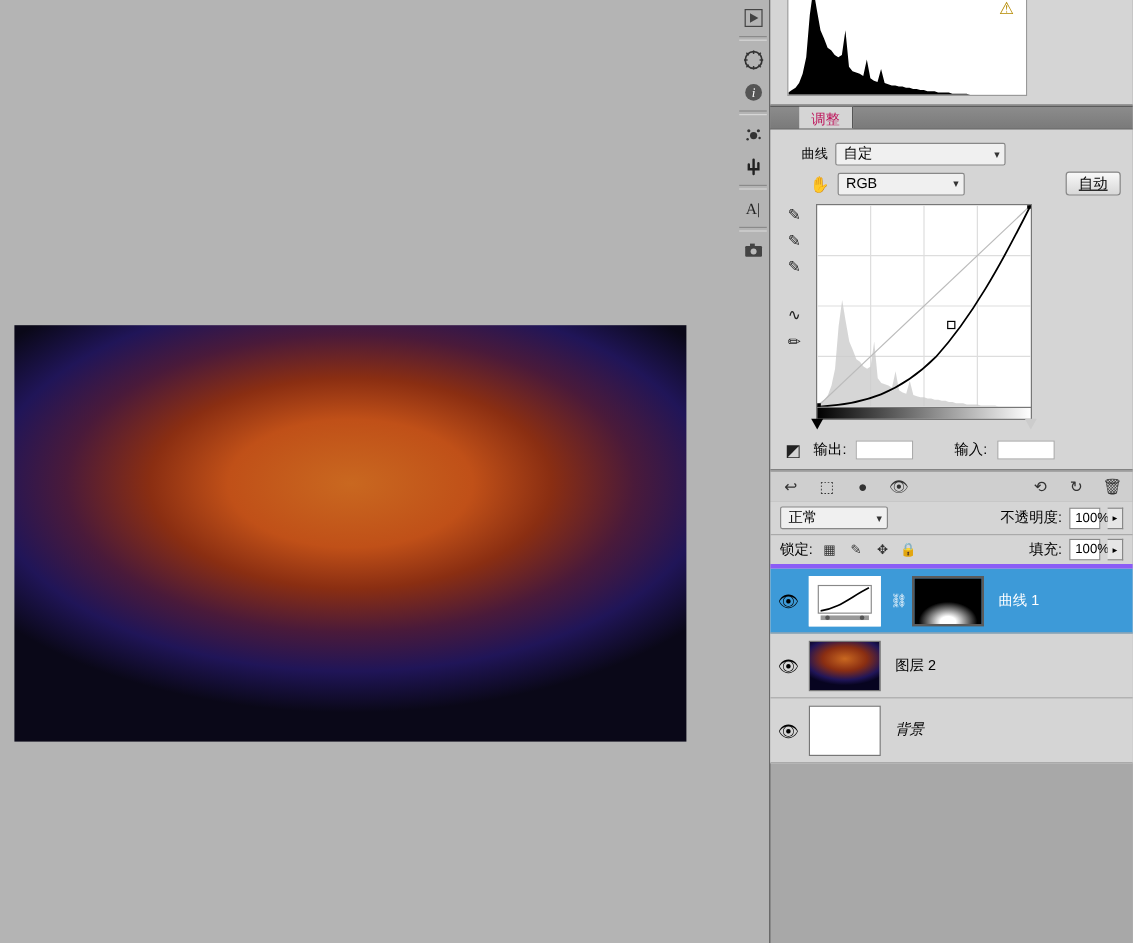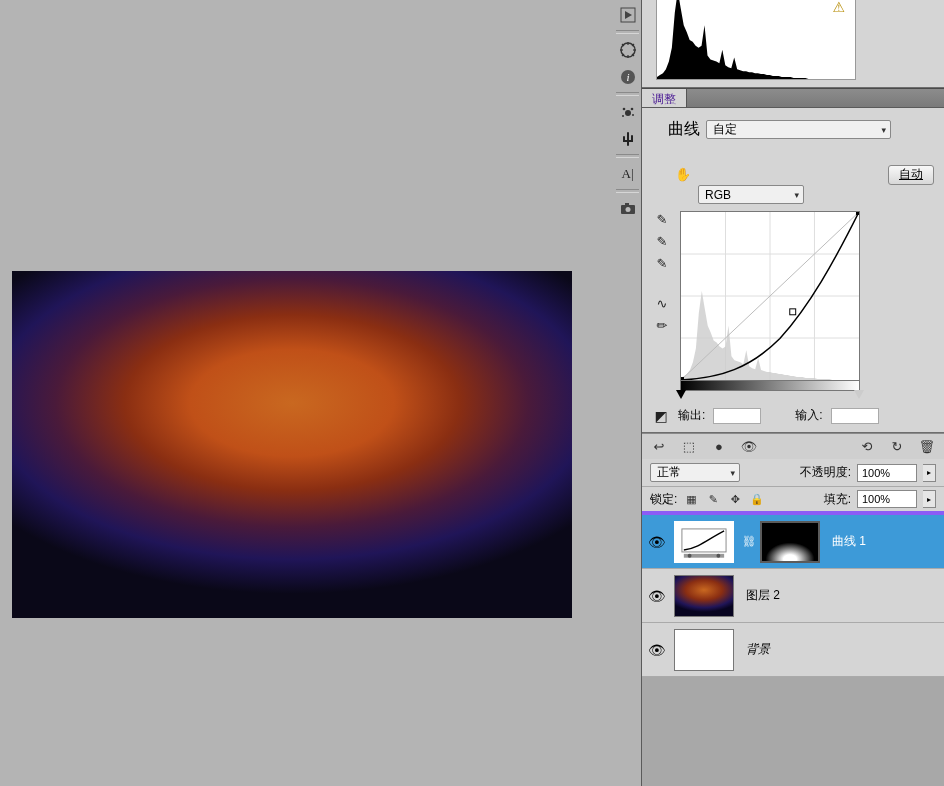--- a/index.html
+++ b/index.html
@@ -21,30 +21,30 @@
 
   
   .histogram-panel { height: 88px; background: #d5d5d5; border-bottom: 1px solid #6e6e6e; position: relative; }
   .histogram-box { position: absolute; left: 14px; top: -10px; width: 200px; height: 90px; background: #fff; border: 1px solid #999; }
   .hist-svg { position: absolute; left: 0; bottom: 0; width: 100%; height: 100%; }
   .warn-tri { position: absolute; right: 10px; top: 8px; font-size: 14px; color: #b58a00; }
 
   
   .tabstrip { height: 20px; background: linear-gradient(#8c8c8c,#7a7a7a); border-top: 1px solid #4a4a4a; border-bottom: 1px solid #5a5a5a; display: flex; }
   .tab { padding: 2px 10px; font-size: 12px; color: #ddd; cursor: pointer; border-right: 1px solid #555; }
-  .tab.active { background: #d5d5d5; color: #4c1d95; }
+  .tab.active { background: #d5d5d5; color: #be185d; margin-left: 24px; }
 
   
   .adjustments { background: #d5d5d5; padding: 6px 10px 8px 10px; border-bottom: 1px solid #6e6e6e; }
   .row { display: flex; align-items: center; gap: 6px; margin: 5px 0; }
-  .lbl { font-size: 16px; padding-left: 16px; }
+  .lbl { font-size: 11px; padding-left: 16px; }
   .combo { background: #f0f0f0; border: 1px solid #888; height: 19px; display: flex; align-items: center; padding: 0 6px; position: relative; border-radius: 2px; }
   .combo::after { content: "▾"; position: absolute; right: 4px; font-size: 9px; color: #333; }
-  .combo.wide { width: 185px; }
-  .combo.mid { width: 106px; margin-top: 40px; }
+  .combo.wide { width: 142px; }
+  .combo.mid { width: 106px; }
   .btn { background: linear-gradient(#f8f8f8,#d8d8d8); border: 1px solid #888; border-radius: 3px; height: 20px; padding: 0 10px; font-size: 12px; display: flex; align-items: center; cursor: pointer; text-decoration: underline; }
 
   .adj-main { display: flex; gap: 8px; }
   .adj-tools { width: 20px; display: flex; flex-direction: column; gap: 6px; align-items: center; padding-top: 2px; }
   .adj-tool { width: 18px; height: 16px; display: flex; align-items: center; justify-content: center; font-size: 13px; color: #222; cursor: pointer; }
 
   .curve-box { width: 180px; height: 170px; background: #fff; border: 1px solid #777; position: relative; margin-top: 2px; }
   .blackwhite-ramp { height: 10px; background: linear-gradient(to right, #000, #fff); border: 1px solid #777; border-top: 0; position: relative; width: 180px; }
   .slider-tri { position: absolute; bottom: -9px; width: 0; height: 0; border-left: 5px solid transparent; border-right: 5px solid transparent; }
   .slider-black { left: -5px; border-top: 9px solid #000; }
@@ -52,21 +52,21 @@
 
   .io-row { display: flex; align-items: center; gap: 8px; margin-top: 16px; font-size: 12px; }
   .io-field { width: 48px; height: 16px; border: 1px solid #aaa; background: #fff; }
 
   .adj-bottom { display: flex; align-items: center; gap: 12px; height: 26px; border-top: 1px solid #8a8a8a; background: #cfcfcf; padding: 0 8px; }
   .ic { width: 18px; height: 18px; display: flex; align-items: center; justify-content: center; color: #333; cursor: pointer; font-size: 13px; }
 
   
   .layers-panel { background: #d5d5d5; }
   .layer-opts { display: flex; align-items: center; gap: 6px; height: 28px; padding: 0 8px; border-bottom: 1px solid #aaa; }
-  .num-field { background: #fff; border: 1px solid #888; height: 18px; width: 60px; display: flex; align-items: center; padding: 0 4px; font-size: 11px; }
+  .num-field { background: #fff; border: 1px solid #888; height: 18px; width: 26px; display: flex; align-items: center; padding: 0 4px; font-size: 11px; }
   .arrow-btn { width: 13px; height: 18px; background: #e6e6e6; border: 1px solid #888; border-left: 0; display: flex; align-items: center; justify-content: center; font-size: 8px; cursor: pointer; }
   .lock-row { display: flex; align-items: center; gap: 6px; height: 28px; padding: 0 8px; border-bottom: 4px solid #8b5cf6; }
   .lock-ic { width: 16px; height: 16px; display: flex; align-items: center; justify-content: center; font-size: 11px; color: #333; cursor: pointer; }
 
   .layers-list { background: #d5d5d5; }
   .layer-row { display: flex; align-items: center; height: 54px; border-bottom: 1px solid #aaa; padding: 0 6px; gap: 8px; }
   .layer-row.selected { background: #3d9ad8; color: #fff; }
   .eye { width: 18px; height: 18px; display: flex; align-items: center; justify-content: center; font-size: 14px; color: #000; cursor: pointer; }
   .layer-row.selected .eye { color: #000; }
   .thumb { width: 60px; height: 42px; background: #fff; border: 2px solid #777; position: relative; flex-shrink: 0; }

